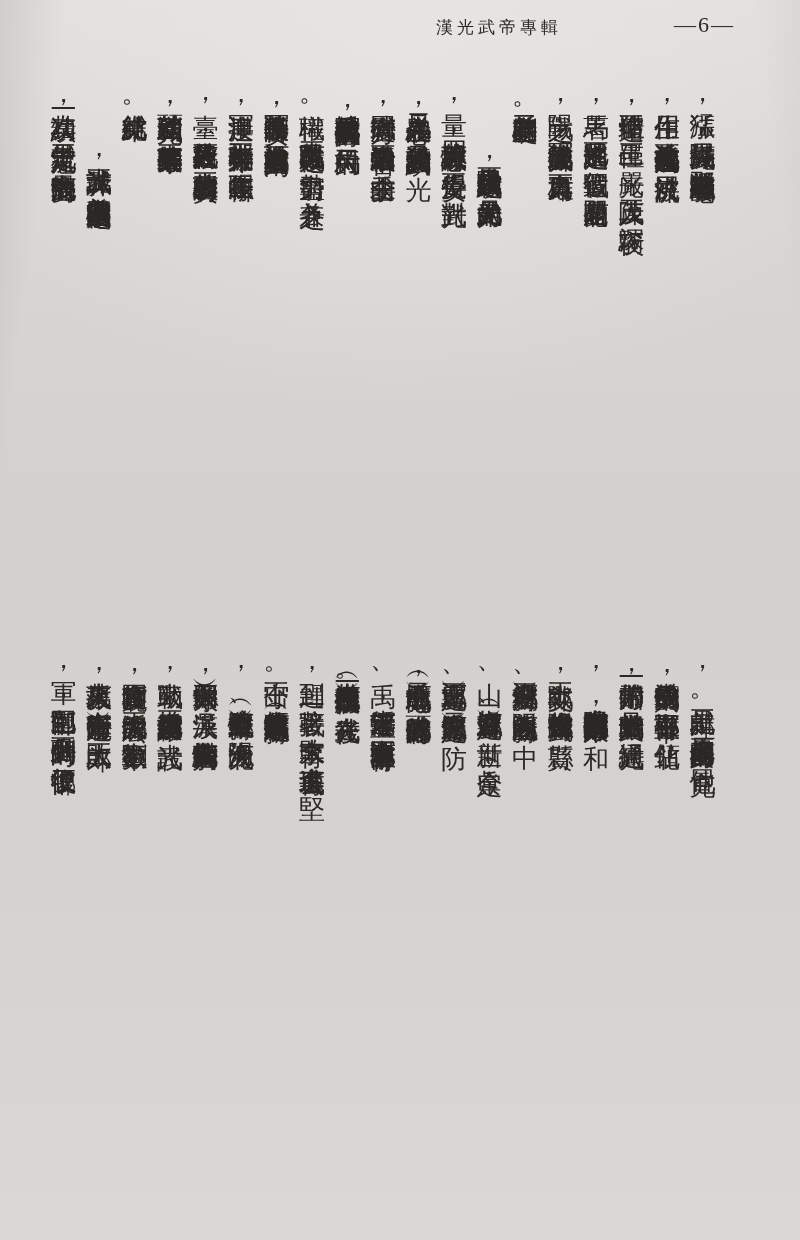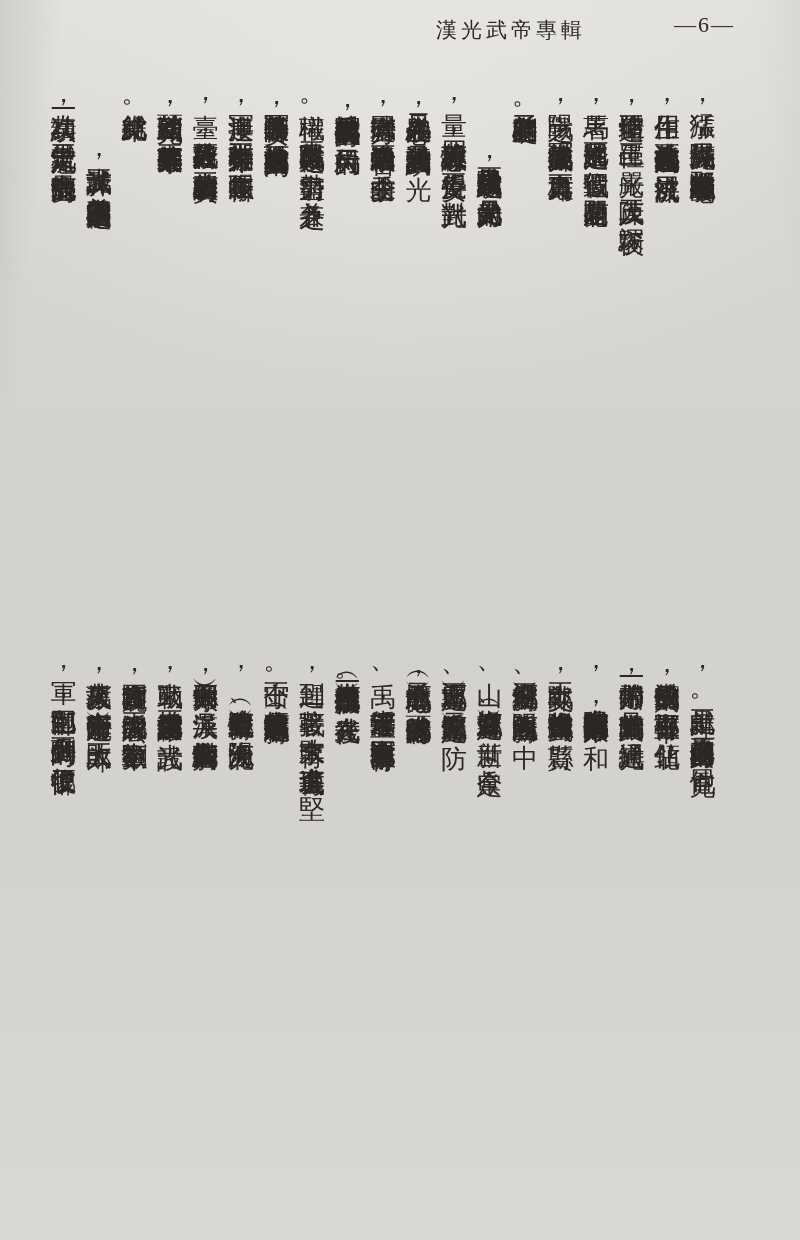--- a/index.html
+++ b/index.html
@@ -18,21 +18,21 @@
       linear-gradient(180deg, #e2e0dd 0%, #d9d7d4 14%, #d3d1ce 42%, #d5d3d0 72%, #dad8d5 100%),
       var(--paper);
     color: var(--ink);
   }
   .page { position: absolute; inset: 0; }
 
   .header-title {
     position: absolute;
     left: 436px;
     top: 16px;
-    font-size: 21px;
+    font-size: 17px;
     letter-spacing: 4px;
     font-weight: 500;
     white-space: nowrap;
   }
   .page-number {
     position: absolute;
     left: 674px;
     top: 12px;
     font-size: 22px;
     letter-spacing: 2px;

